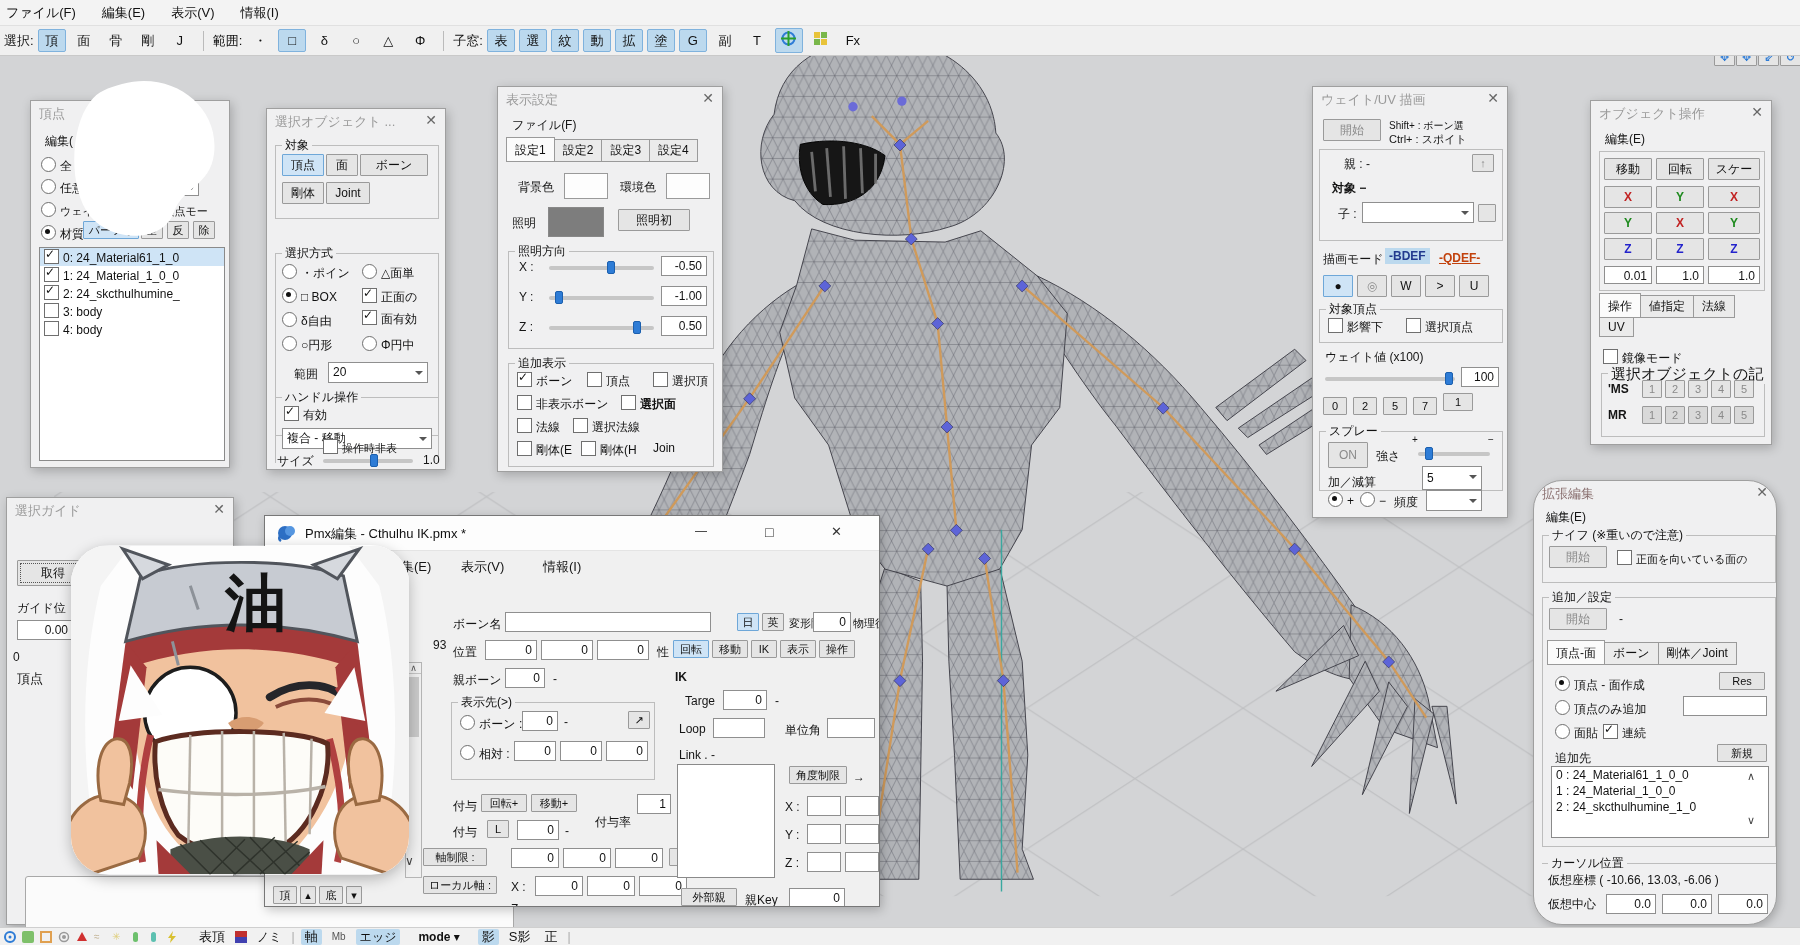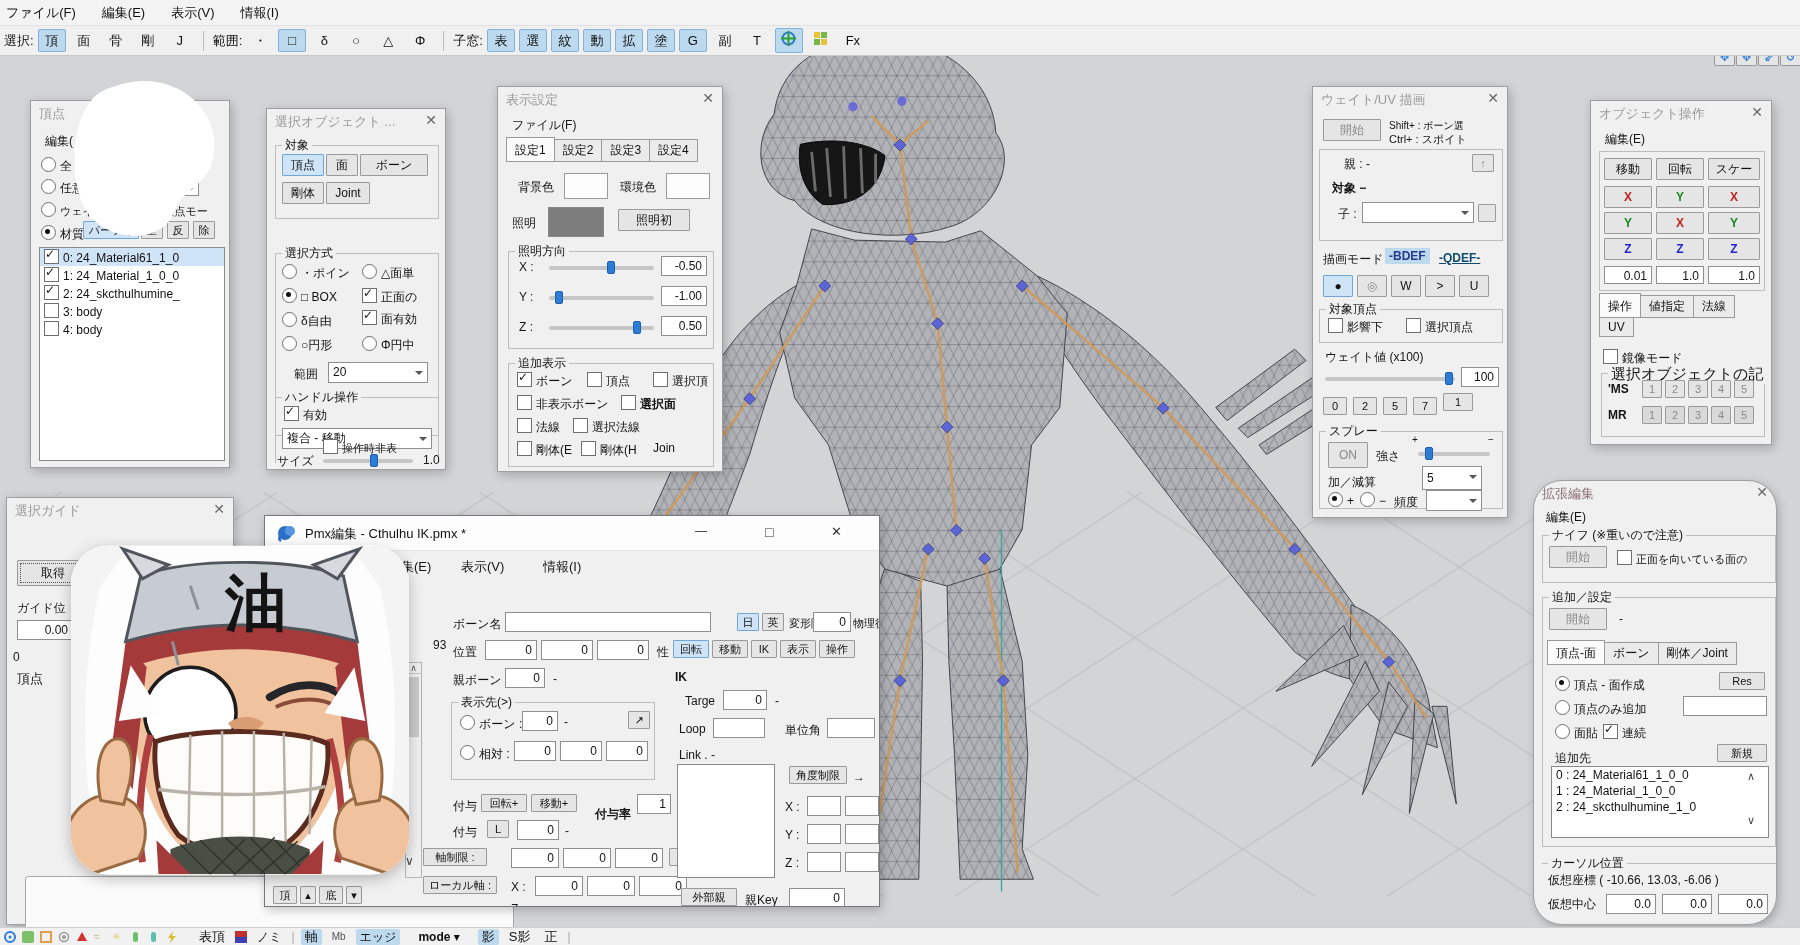--- a/index.html
+++ b/index.html
@@ -42,21 +42,21 @@
   .taba{background:#fbfbfb;padding-top:4px;}
   .tabs{position:absolute;white-space:nowrap;}
   .sl{position:absolute;height:4px;background:#c6c6c6;border-radius:2px;}
   .th{position:absolute;top:-5px;width:8px;height:13px;background:#2e7cd6;border:1px solid #1b5fae;border-radius:2px;box-sizing:border-box;}
   .lb{position:absolute;background:#fff;border:1px solid #8a8a8a;font-size:12px;overflow:hidden;}
   .lbi{padding:1px 4px;white-space:nowrap;}
   .lbi.sel{background:#cfe4f6;}
   .c-r{color:#c22222;font-weight:700;}
   .c-g{color:#1e8a1e;font-weight:700;}
   .c-b{color:#2424cc;font-weight:700;}
-  .red{color:#0c4a6e;text-decoration:underline;}
+  .red{color:#c2410c;text-decoration:underline;}
   .bdef{background:#bcd9ee;color:#223a8e;font-weight:700;padding:1px 4px;}
   .sbar{position:absolute;left:0;bottom:0;width:1800px;height:18px;background:#f1f1f1;border-top:1px solid #cfcfcf;
         display:flex;align-items:center;gap:6px;padding-left:4px;box-sizing:border-box;font-size:12px;}
   .sico{display:inline-block;width:12px;height:12px;}
   .slb{display:inline-block;padding:0 4px;height:16px;line-height:16px;border-radius:2px;}
   .slb.on{background:#bcd9ee;}
   .scroll{position:absolute;background:#f0f0f0;border:1px solid #b5b5b5;box-sizing:border-box;}
   .meme{position:absolute;border-radius:38px;overflow:hidden;box-shadow:0 4px 14px rgba(0,0,0,.25);}
 </style>
 </head>
@@ -334,21 +334,21 @@
     <span class="lab" style="left:12px;top:262px;">ウェイト値 (x100)</span>
     <div class="sl" style="left:12px;top:290px;width:130px;">
         <div class="th" style="left:92%;"></div>
       </div>
     <span class="fld" style="left:148px;top:280px;width:38px;">100</span>
     <span class="btn sm" style="left:10px;top:310px;width:24px;">0</span>
     <span class="btn sm" style="left:40px;top:310px;width:24px;">2</span>
     <span class="btn sm" style="left:70px;top:310px;width:24px;">5</span>
     <span class="btn sm" style="left:100px;top:310px;width:24px;">7</span>
     <span class="btn sm" style="left:130px;top:306px;width:30px;">1</span>
-    <div class="grp" style="left:6px;top:344px;width:184px;height:78px;">
+    <div class="grp" style="left:6px;top:344px;width:184px;height:60px;">
       <span class="gl">スプレー</span>
       <span class="btn dim" style="left:8px;top:10px;width:40px;height:26px;line-height:24px;">ON</span>
       <span class="lab" style="left:56px;top:16px;">強さ</span>
       <span class="lab" style="left:92px;top:2px;font-size:10px;">+</span>
       <div class="sl" style="left:98px;top:20px;width:72px;">
           <div class="th" style="left:10%;"></div>
         </div>
       <span class="lab" style="left:168px;top:2px;font-size:10px;">−</span>
       <span class="combo" style="left:102px;top:34px;width:60px;height:24px;line-height:22px;">5</span>
       <span class="lab" style="left:8px;top:42px;">加／減算</span>
@@ -509,21 +509,21 @@
       <span class="btn sm" style="left:176px;top:8px;width:22px;">↗</span>
       <span class="row" style="left:8px;top:42px;"><span class="rad"></span><span>相対 :</span></span>
       <span class="fld" style="left:62px;top:38px;width:42px;">0</span>
       <span class="fld" style="left:108px;top:38px;width:42px;">0</span>
       <span class="fld" style="left:154px;top:38px;width:42px;">0</span>
     </div>
 
     <span class="lab" style="left:188px;top:282px;">付与</span>
     <span class="btn sm" style="left:216px;top:278px;width:46px;">回転+</span>
     <span class="btn sm" style="left:266px;top:278px;width:46px;">移動+</span>
-    <span class="lab" style="left:330px;top:290px;font-weight:bold;">付与率</span>
+    <span class="lab" style="left:330px;top:298px;">付与率</span>
     <span class="fld" style="left:372px;top:278px;width:34px;">1</span>
     <span class="lab" style="left:188px;top:308px;">付与</span>
     <span class="btn sm" style="left:222px;top:304px;width:22px;">L</span>
     <span class="fld" style="left:252px;top:304px;width:42px;">0</span>
     <span class="lab" style="left:300px;top:308px;">-</span>
 
     <span class="lab" style="left:140px;top:338px;color:#444;">∨</span>
     <span class="btn sm" style="left:158px;top:332px;width:64px;">軸制限 :</span>
     <span class="fld" style="left:246px;top:332px;width:48px;">0</span>
     <span class="fld" style="left:298px;top:332px;width:48px;">0</span>

